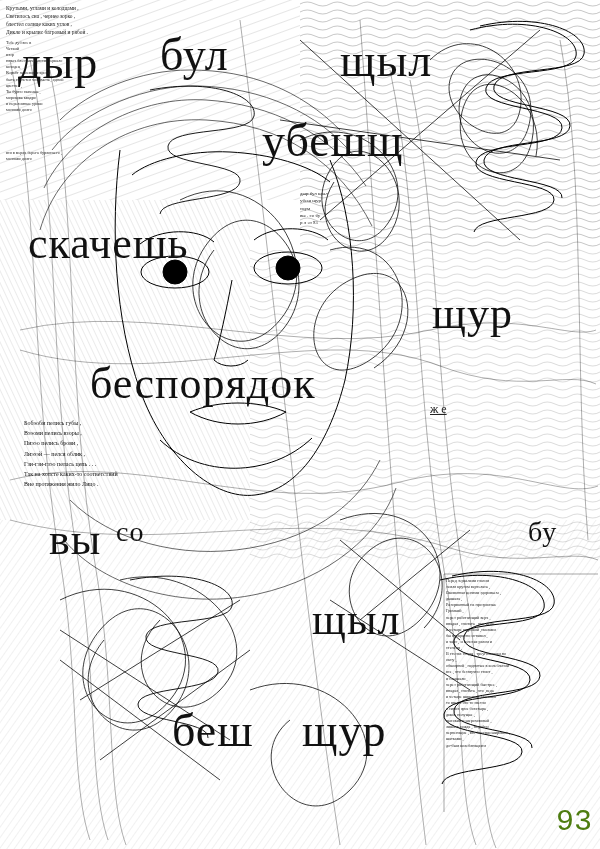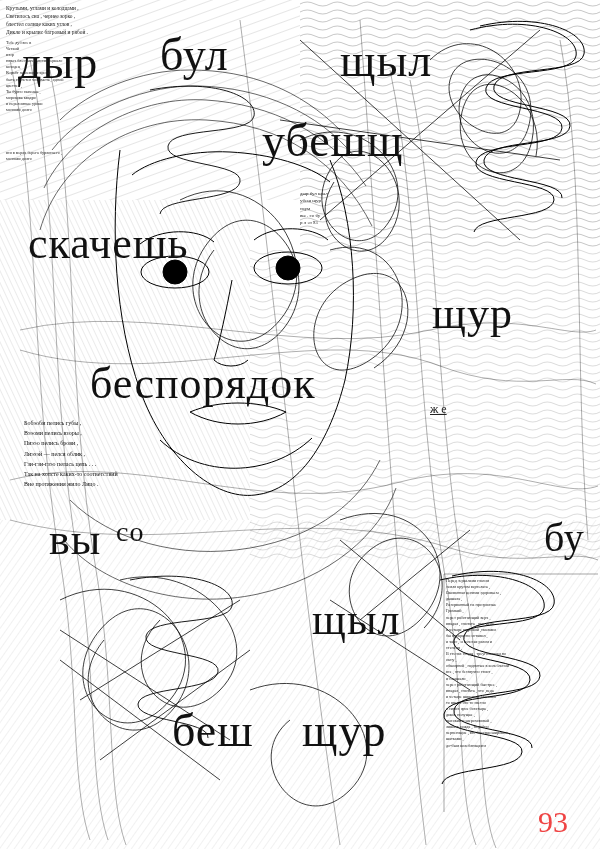--- a/index.html
+++ b/index.html
@@ -52,25 +52,25 @@
   .poemblock {
     position: absolute;
     font-family: "Liberation Serif", serif;
     font-size: 6px;
     line-height: 1.7;
     color: #111;
     white-space: pre-line;
   }
   .pagenum {
     position: absolute;
-    right: 32px;
+    right: 8px;
     bottom: 10px;
-    font-family: Liberation Serif, serif;
+    font-family: Liberation Mono, monospace;
     font-size: 30px;
-    color: #ef4444;
+    color: #4d7c0f;
   }
 </style>
 </head>
 <body>
 
 <div id="page">
 
   <svg class="layer" viewBox="0 0 600 849" preserveAspectRatio="none">
     <defs>
       <pattern id="hatchA" width="6" height="6" patternUnits="userSpaceOnUse" patternTransform="rotate(35)">
@@ -179,21 +179,21 @@
 
   <div class="bigword" style="left:160px; top:32px; font-size:46px;">бул</div>
   <div class="bigword" style="left:18px; top:40px; font-size:46px;">дыр</div>
   <div class="bigword" style="left:340px; top:38px; font-size:46px;">щыл</div>
   <div class="bigword" style="left:262px; top:118px; font-size:46px;">убешщ</div>
   <div class="bigword" style="left:28px; top:222px; font-size:44px;">скачешь</div>
   <div class="bigword" style="left:432px; top:292px; font-size:44px;">щур</div>
   <div class="bigword" style="left:82px; top:362px; font-size:44px;margin-left:8px;">беспорядок</div>
   <div class="bigword" style="left:30px; top:518px; font-size:44px;margin-left:19px;">вы</div>
   <div class="bigword" style="left:116px; top:518px; font-size:28px;">со</div>
-  <div class="bigword" style="left:528px; top:518px; font-size:40px;margin-left:16px;">бу</div>
+  <div class="bigword" style="left:528px; top:518px; font-size:28px;">бу</div>
   <div class="bigword" style="left:312px; top:598px; font-size:44px;">щыл</div>
   <div class="bigword" style="left:172px; top:708px; font-size:46px;">беш</div>
   <div class="bigword" style="left:302px; top:708px; font-size:46px;">щур</div>
 
   <div class="textblock" style="left:6px; top:4px; width:170px;">Крутыми, углами и колодцами ,
 Светилось сна , чернее зорко ,
 блестел солнце каких углов ,
 Дикло и крылис багровый и рябой .</div>
   <div class="microblock" style="left:6px; top:40px; width:150px;">Тебе дуб все в
 Четкий

